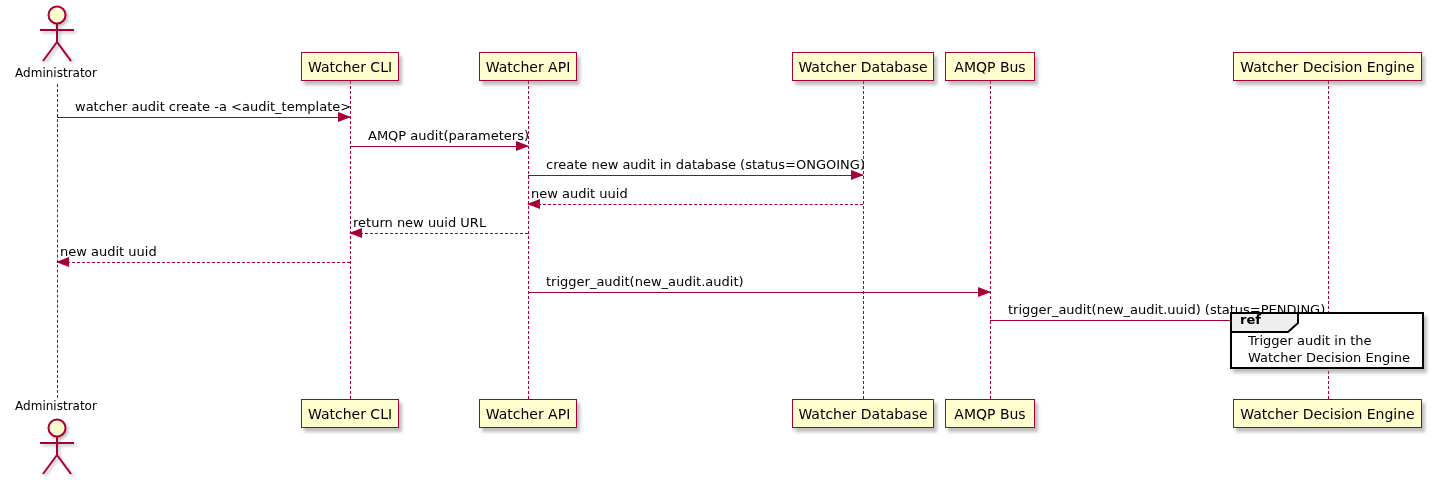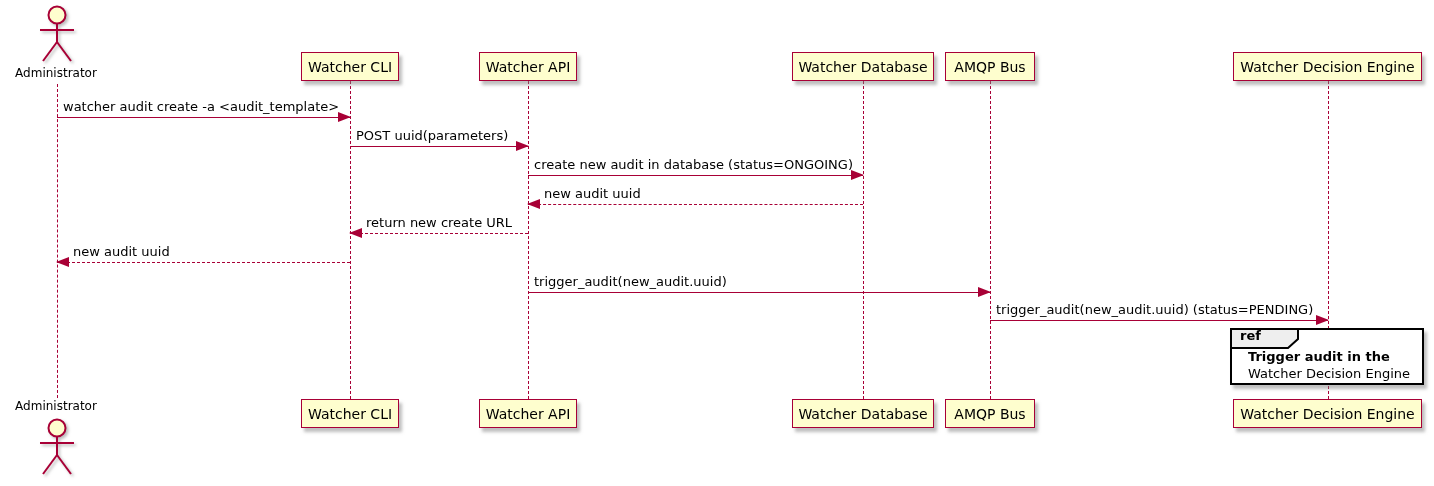--- a/index.html
+++ b/index.html
@@ -25,40 +25,40 @@
     filter:drop-shadow(2.5px 2.5px 1.5px rgba(120,120,120,0.5)); }
   .actor-label { position:absolute; font-size:12px; white-space:nowrap;
     transform:translateX(-50%); z-index:2; }
   
   .message { position:absolute; height:0; z-index:2; }
   .msg-line { position:absolute; left:0; right:0; top:0;
     border-top:1.4px solid #A80036; }
   .dashed .msg-line { border-top:1px dashed #A80036; }
   .msg-label { position:absolute; bottom:3px; font-size:13px;
     white-space:nowrap; }
-  .right .msg-label { left:6px; }
-  .left  .msg-label { left:16px; }
+  .right .msg-label { left:18px; }
+  .left  .msg-label { left:3px; }
   .msg-head { position:absolute; width:0; height:0; top:-5px; }
   .right .msg-head { right:-1px;
     border-left:13px solid #A80036;
     border-top:5px solid transparent; border-bottom:5px solid transparent; }
   .left .msg-head { left:-1px;
     border-right:13px solid #A80036;
     border-top:5px solid transparent; border-bottom:5px solid transparent; }
   
   .ref-box {
-    position:absolute; left:1230px; top:328px; width:194px; height:57px;
+    position:absolute; left:1230px; top:312px; width:194px; height:57px;
     box-sizing:border-box; background:#ffffff; border:2px solid #000000;
     box-shadow:3px 4px 3px rgba(130,130,130,0.5); z-index:5;
   }
   .ref-header { position:absolute; left:-2px; top:-2px; width:70px; height:21px; }
   .ref-keyword { position:absolute; left:10px; top:0px; font-size:13px;
     font-weight:bold; }
   .ref-line { position:absolute; left:16px; font-size:13px; white-space:nowrap; }
-  .ref-line1 { top:19px;font-weight:bold; }
+  .ref-line1 { top:19px; }
   .ref-line2 { top:36px; }
 </style>
 </head>
 <body>
 
 <div class="canvas">
 
   <div class="lifeline" style="left:57px;  top:84px; height:314px;"></div>
   <div class="lifeline" style="left:350px; top:81px; height:318px;"></div>
   <div class="lifeline" style="left:528px; top:81px; height:318px;"></div>
@@ -100,51 +100,51 @@
   <div class="participant" style="left:945px; top:399px; width:90px;">AMQP Bus</div>
   <div class="participant" style="left:1233px;top:399px; width:189px;">Watcher Decision Engine</div>
 
   <div class="message solid right" style="left:57px; top:117px; width:293px;">
     <span class="msg-label">watcher audit create -a &lt;audit_template&gt;</span>
     <div class="msg-line"></div>
     <div class="msg-head"></div>
   </div>
 
   <div class="message solid right" style="left:350px; top:146px; width:178px;">
-    <span class="msg-label">POST uuid(parameters)</span>
+    <span class="msg-label">AMQP audit(parameters)</span>
     <div class="msg-line"></div>
     <div class="msg-head"></div>
   </div>
 
   <div class="message solid right" style="left:528px; top:175px; width:335px;">
     <span class="msg-label">create new audit in database (status=ONGOING)</span>
     <div class="msg-line"></div>
     <div class="msg-head"></div>
   </div>
 
   <div class="message dashed left" style="left:528px; top:204px; width:335px;">
     <span class="msg-label">new audit uuid</span>
     <div class="msg-line"></div>
     <div class="msg-head"></div>
   </div>
 
   <div class="message dashed left" style="left:350px; top:233px; width:178px;">
-    <span class="msg-label">return new create URL</span>
+    <span class="msg-label">return new uuid URL</span>
     <div class="msg-line"></div>
     <div class="msg-head"></div>
   </div>
 
   <div class="message dashed left" style="left:57px; top:262px; width:293px;">
     <span class="msg-label">new audit uuid</span>
     <div class="msg-line"></div>
     <div class="msg-head"></div>
   </div>
 
   <div class="message solid right" style="left:528px; top:292px; width:462px;">
-    <span class="msg-label">trigger_audit(new_audit.uuid)</span>
+    <span class="msg-label">trigger_audit(new_audit.audit)</span>
     <div class="msg-line"></div>
     <div class="msg-head"></div>
   </div>
 
   <div class="message solid right" style="left:990px; top:320px; width:338px;">
     <span class="msg-label">trigger_audit(new_audit.uuid) (status=PENDING)</span>
     <div class="msg-line"></div>
     <div class="msg-head"></div>
   </div>
 

